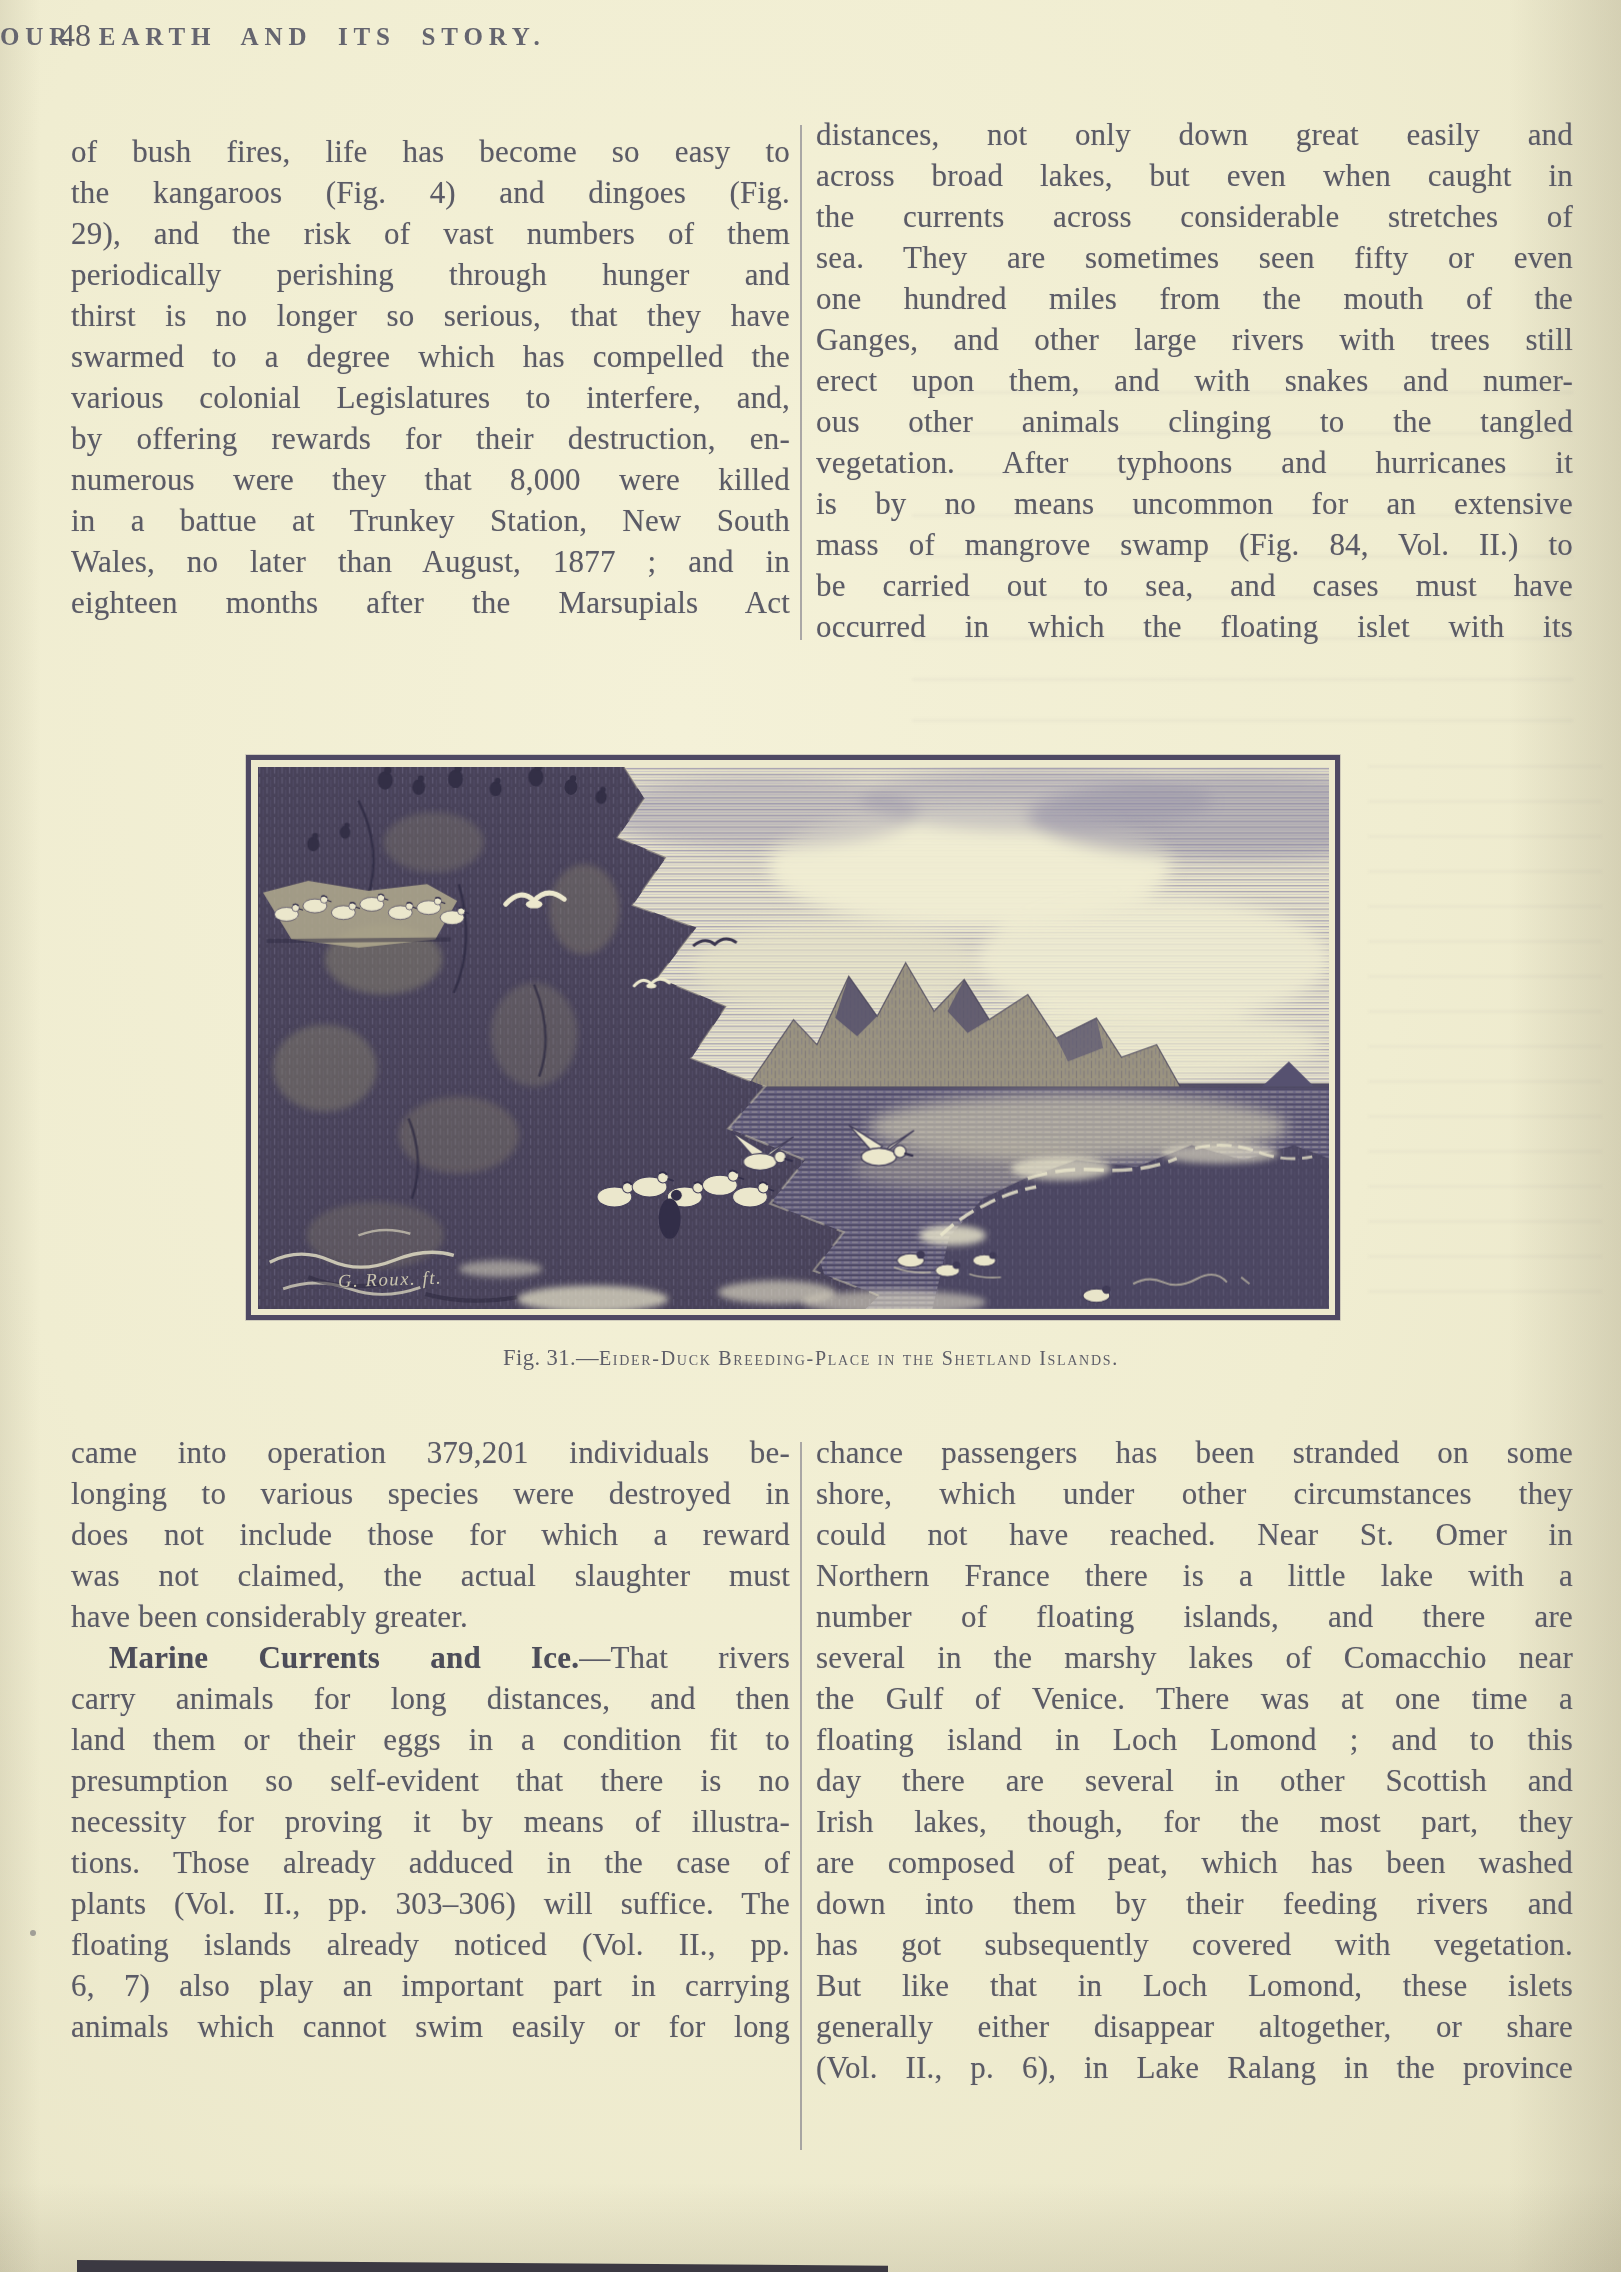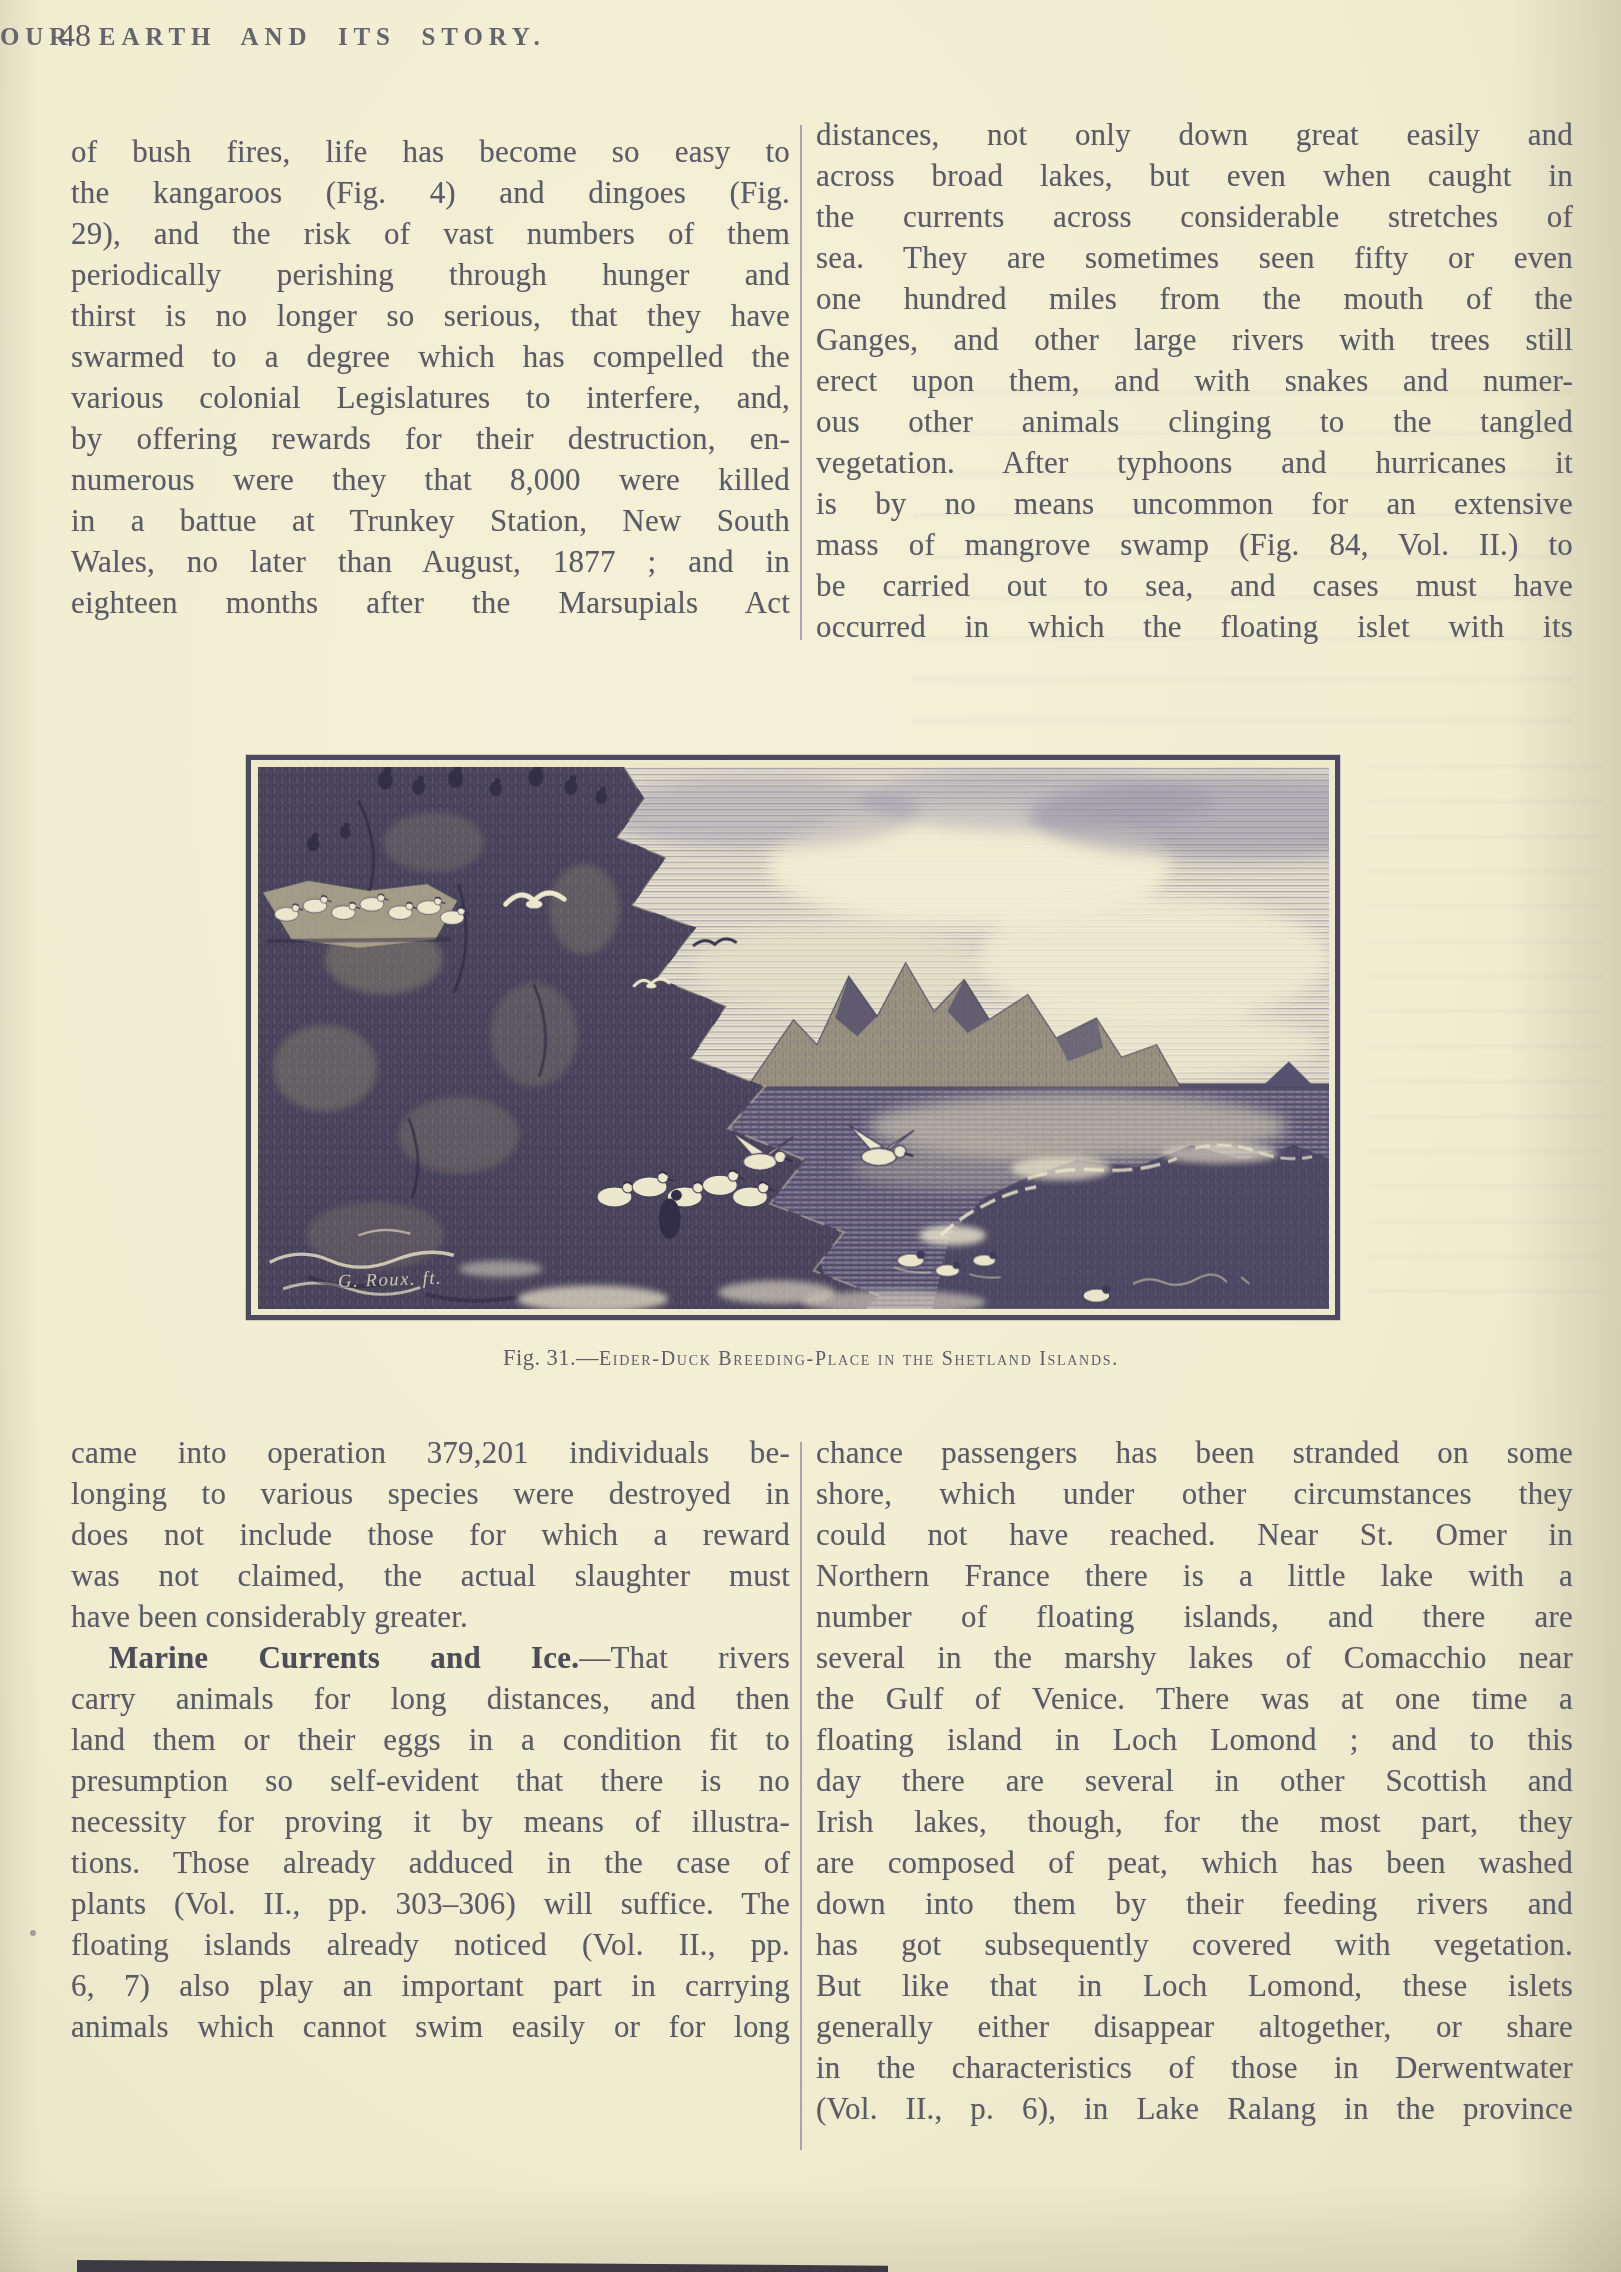--- a/index.html
+++ b/index.html
@@ -311,21 +311,20 @@
       <div class="tline">several in the marshy lakes of Comacchio near</div>
       <div class="tline">the Gulf of Venice. There was at one time a</div>
       <div class="tline">floating island in Loch Lomond ; and to this</div>
       <div class="tline">day there are several in other Scottish and</div>
       <div class="tline">Irish lakes, though, for the most part, they</div>
       <div class="tline">are composed of peat, which has been washed</div>
       <div class="tline">down into them by their feeding rivers and</div>
       <div class="tline">has got subsequently covered with vegetation.</div>
       <div class="tline">But like that in Loch Lomond, these islets</div>
       <div class="tline">generally either disappear altogether, or share</div>
-      <div class="tline">in the characteristics of those in Derwentwater</div>
       <div class="tline">(Vol. II., p. 6), in Lake Ralang in the province</div>
     </div>
 
   <div class="ghost g1"></div>
   <div class="ghost g2"></div>
   <div class="bottom-strip"></div>
   <div class="speck"></div>
 
 </div>
 

